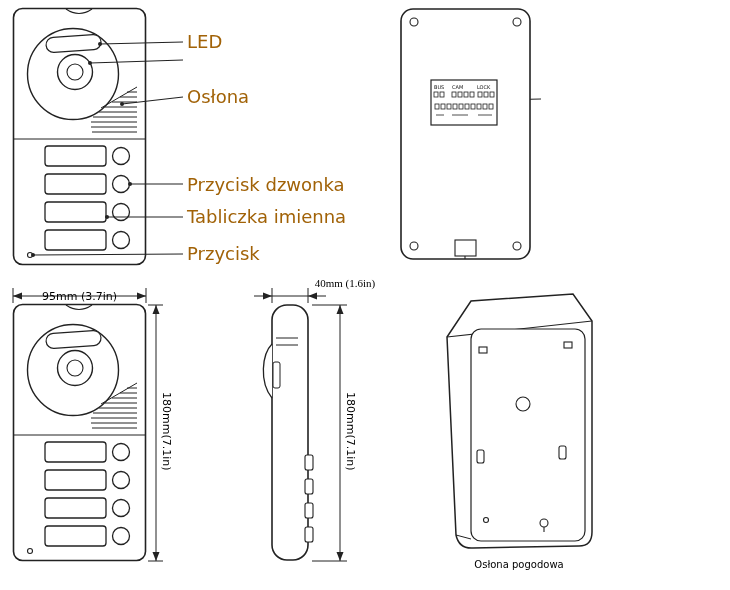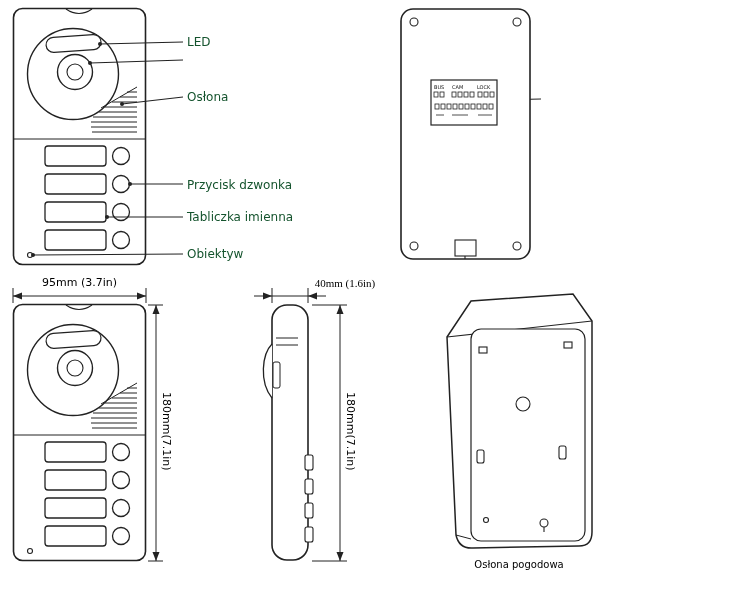--- a/index.html
+++ b/index.html
@@ -1,20 +1,20 @@
 <!DOCTYPE html>
 <html><head>
 <meta charset="utf-8">
 <style>
   * { margin:0; padding:0; box-sizing:border-box; }
   html,body { background:#ffffff; }
   body { font-family:"DejaVu Sans","Liberation Sans",sans-serif; color:#000; }
   .canvas { position:relative; width:730px; height:590px; background:#fff; overflow:hidden; }
   svg.art { position:absolute; left:0; top:0; }
-  .lbl { position:absolute; font-size:12px; line-height:16px; white-space:nowrap; color:#14532d; }
+  .lbl { position:absolute; font-size:18px; line-height:16px; white-space:nowrap; color:#a16207; }
   .dim { position:absolute; font-size:11px; line-height:13px; white-space:nowrap; color:#000; }
   .dim.center { text-align:center; }
   .vert { transform:rotate(90deg); transform-origin:left top; }
   .caption { position:absolute; font-size:10px; line-height:16px; text-align:center; color:#000; }
 </style>
 </head>
 <body>
 
 <div class="canvas">
 
@@ -183,22 +183,22 @@
         <circle cx="544" cy="523" r="4"></circle>
         <line x1="544" y1="527" x2="544" y2="532"></line>
       </g>
     </g>
   </svg>
 
   <div class="lbl" style="left:187px; top:34px;">LED</div>
   <div class="lbl" style="left:187px; top:89px;">Osłona</div>
   <div class="lbl" style="left:187px; top:209px;">Tabliczka imienna</div>
   <div class="lbl" style="left:187px; top:177px;">Przycisk dzwonka</div>
-  <div class="lbl" style="left:187px; top:246px;">Obiektyw</div>
-
-  <div class="dim center" style="left:13px; top:276px; width:133px;">95mm (3.7in)</div>
+  <div class="lbl" style="left:187px; top:246px;">Przycisk</div>
+
+  <div class="dim center" style="left:13px; top:290px; width:133px;">95mm (3.7in)</div>
   <div class="dim vert" style="left:173px; top:392px;">180mm(7.1in)</div>
   <div class="dim center" style="left:280px; top:277px; width:130px;font-family:Liberation Serif, serif;">40mm (1.6in)</div>
   <div class="dim vert" style="left:357px; top:392px;">180mm(7.1in)</div>
 
   <div class="caption" style="left:440px; top:557px; width:158px;">Osłona pogodowa</div>
 
 </div>
 
 </body></html>

